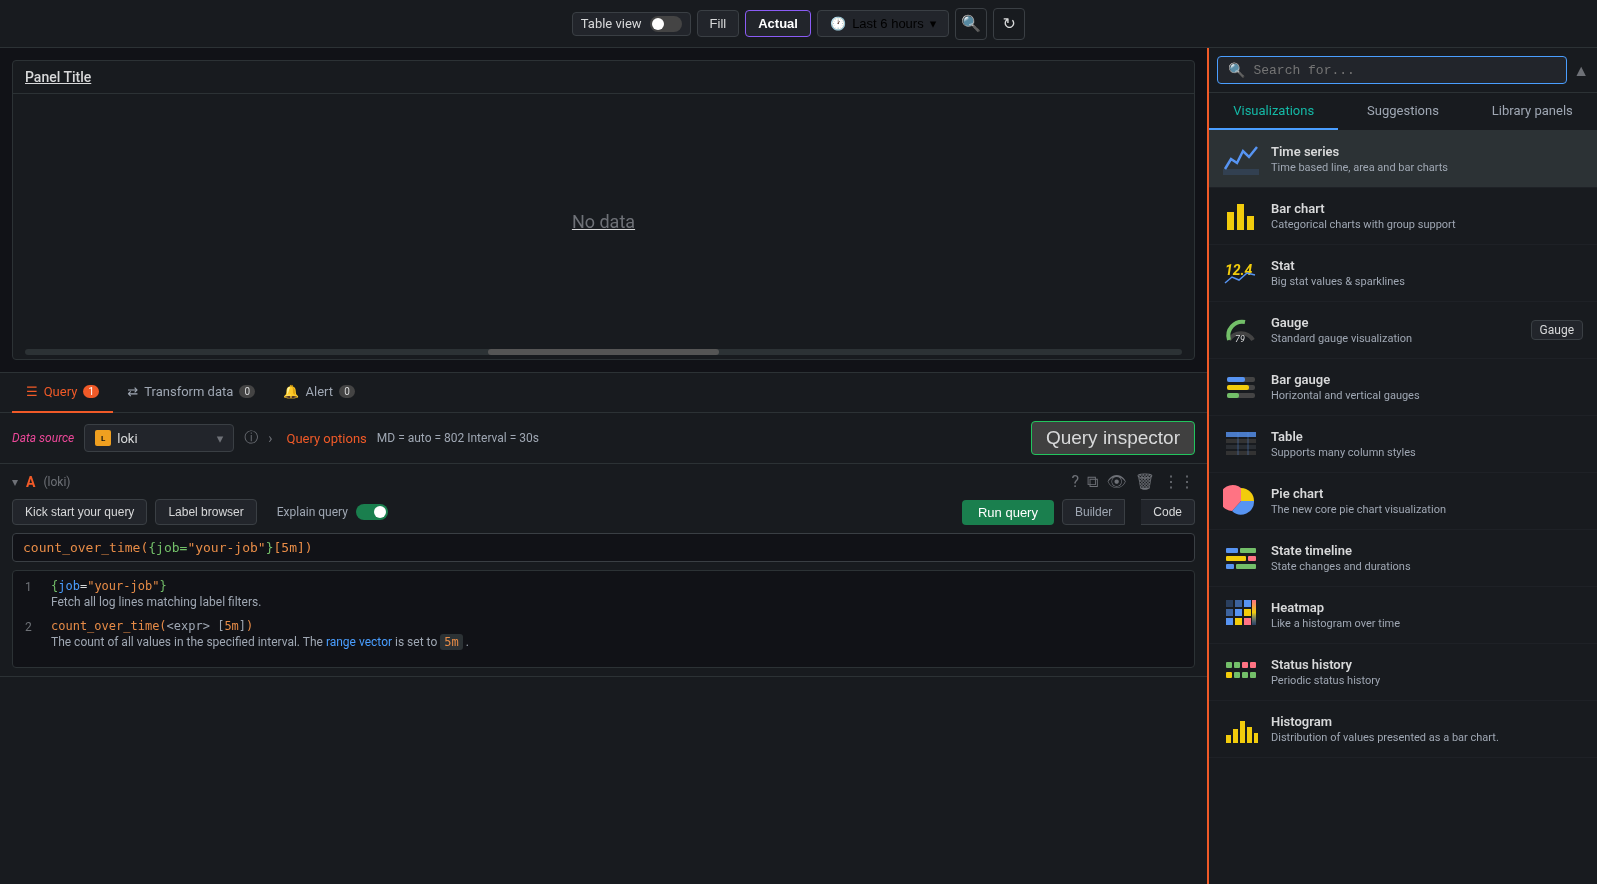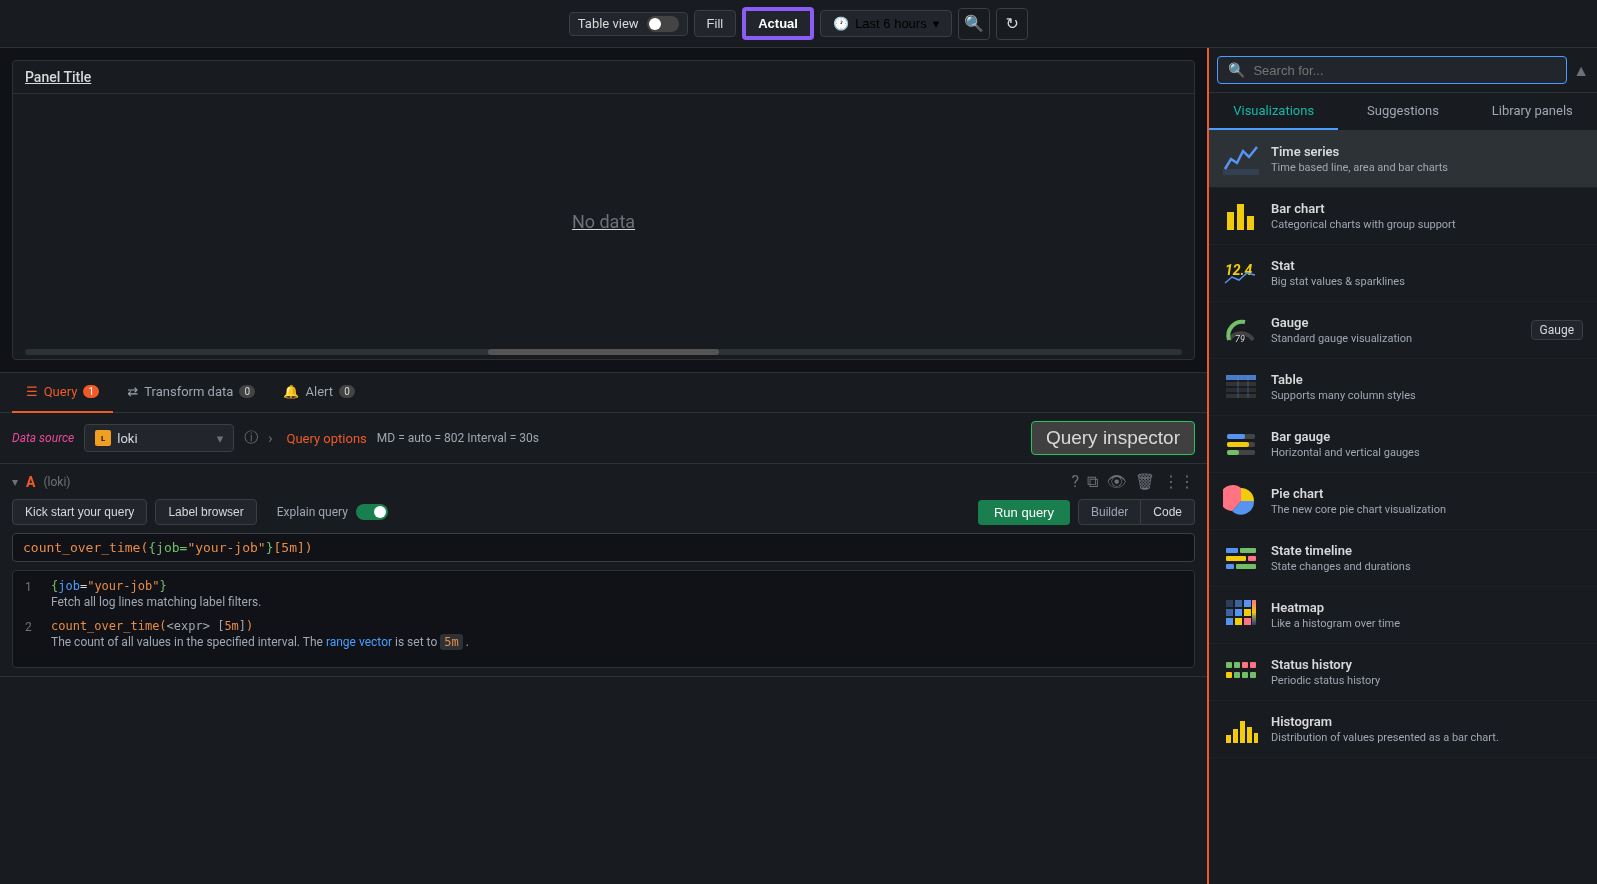--- a/index.html
+++ b/index.html
@@ -62,21 +62,21 @@
       background: #22252b;
       border: 1px solid #3a3f44;
       color: #d8d9da;
       border-radius: 4px;
       padding: 5px 12px;
       cursor: pointer;
       font-size: 13px;
     }
     .btn-active {
       background: #22252b;
-      border: 4px solid #8b5cf6;
+      border: 1px solid #8b5cf6;
       color: #fff;
       font-weight: 600;
     }
     .btn-time {
       display: flex;
       align-items: center;
       gap: 6px;
       background: #22252b;
       border: 1px solid #3a3f44;
       border-radius: 4px;
@@ -376,21 +376,21 @@
       background: #1a7f4e;
       border: none;
       color: #fff;
       border-radius: 4px;
       padding: 5px 16px;
       cursor: pointer;
       font-size: 13px;
     }
     .builder-code-group {
       display: flex;
-      gap: 0;
+      gap: 16px;
     }
     .builder-btn {
       background: #22252b;
       border: 1px solid #3a3f44;
       color: #9fa7b3;
       border-radius: 4px 0 0 4px;
       padding: 5px 12px;
       cursor: pointer;
       font-size: 12px;
     }
@@ -485,20 +485,21 @@
       padding: 5px 10px;
       gap: 8px;
     }
     .search-input-wrapper input {
       background: transparent;
       border: none;
       color: #0ea5e9;
       font-size: 13px;
       outline: none;
       flex: 1;
+      font-family: Liberation Mono, monospace;
     }
     .search-chevron {
       color: #6e7177;
       cursor: pointer;
       font-size: 16px;
     }
 
     .viz-tabs {
       display: flex;
       border-bottom: 1px solid #2c3235;
@@ -792,48 +793,48 @@
         <div class="viz-info">
           <div class="viz-name">Gauge</div>
           <div class="viz-desc">Standard gauge visualization</div>
         </div>
         <div class="tooltip-badge">Gauge</div>
       </div>
 
       <div class="viz-item">
         <div class="viz-icon">
           <svg width="36" height="36" viewBox="0 0 36 36">
+            <rect x="4" y="8" width="28" height="5" rx="2" fill="#444"></rect>
+            <rect x="4" y="8" width="18" height="5" rx="2" fill="#5794f2"></rect>
+            <rect x="4" y="16" width="28" height="5" rx="2" fill="#444"></rect>
+            <rect x="4" y="16" width="22" height="5" rx="2" fill="#f2cc0c"></rect>
+            <rect x="4" y="24" width="28" height="5" rx="2" fill="#444"></rect>
+            <rect x="4" y="24" width="12" height="5" rx="2" fill="#73bf69"></rect>
+          </svg>
+        </div>
+        <div class="viz-info">
+          <div class="viz-name">Bar gauge</div>
+          <div class="viz-desc">Horizontal and vertical gauges</div>
+        </div>
+      </div>
+
+      <div class="viz-item">
+        <div class="viz-icon">
+          <svg width="36" height="36" viewBox="0 0 36 36">
             <rect x="3" y="6" width="30" height="5" fill="#5794f2" opacity="0.8"></rect>
             <rect x="3" y="13" width="30" height="4" fill="#333"></rect>
             <rect x="3" y="19" width="30" height="4" fill="#2a2e33"></rect>
             <rect x="3" y="25" width="30" height="4" fill="#333"></rect>
             <line x1="15" y1="6" x2="15" y2="29" stroke="#5794f2" stroke-width="1" opacity="0.4"></line>
             <line x1="25" y1="6" x2="25" y2="29" stroke="#5794f2" stroke-width="1" opacity="0.4"></line>
           </svg>
         </div>
         <div class="viz-info">
           <div class="viz-name">Table</div>
           <div class="viz-desc">Supports many column styles</div>
-        </div>
-      </div>
-
-      <div class="viz-item">
-        <div class="viz-icon">
-          <svg width="36" height="36" viewBox="0 0 36 36">
-            <rect x="4" y="8" width="28" height="5" rx="2" fill="#444"></rect>
-            <rect x="4" y="8" width="18" height="5" rx="2" fill="#5794f2"></rect>
-            <rect x="4" y="16" width="28" height="5" rx="2" fill="#444"></rect>
-            <rect x="4" y="16" width="22" height="5" rx="2" fill="#f2cc0c"></rect>
-            <rect x="4" y="24" width="28" height="5" rx="2" fill="#444"></rect>
-            <rect x="4" y="24" width="12" height="5" rx="2" fill="#73bf69"></rect>
-          </svg>
-        </div>
-        <div class="viz-info">
-          <div class="viz-name">Bar gauge</div>
-          <div class="viz-desc">Horizontal and vertical gauges</div>
         </div>
       </div>
 
       <div class="viz-item">
         <div class="viz-icon">
           <svg width="36" height="36" viewBox="0 0 36 36">
             <circle cx="18" cy="18" r="13" fill="#333"></circle>
             <path d="M18,18 L18,5 A13,13 0 0,1 31,18 Z" fill="#f2cc0c"></path>
             <path d="M18,18 L31,18 A13,13 0 0,1 9,28 Z" fill="#5794f2"></path>
             <path d="M18,18 L9,28 A13,13 0 1,1 18,5 Z" fill="#ff7383"></path>

